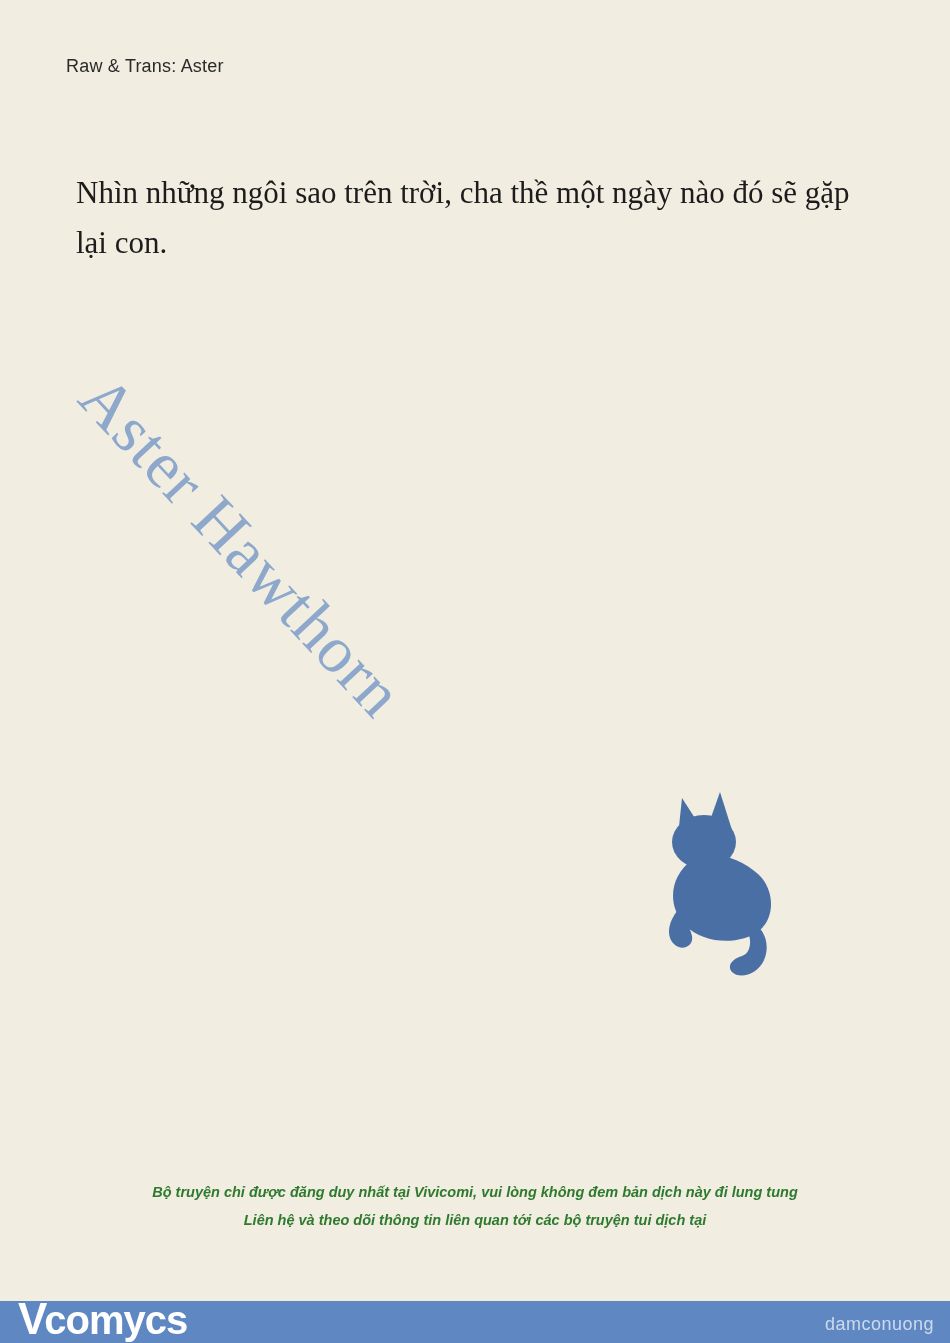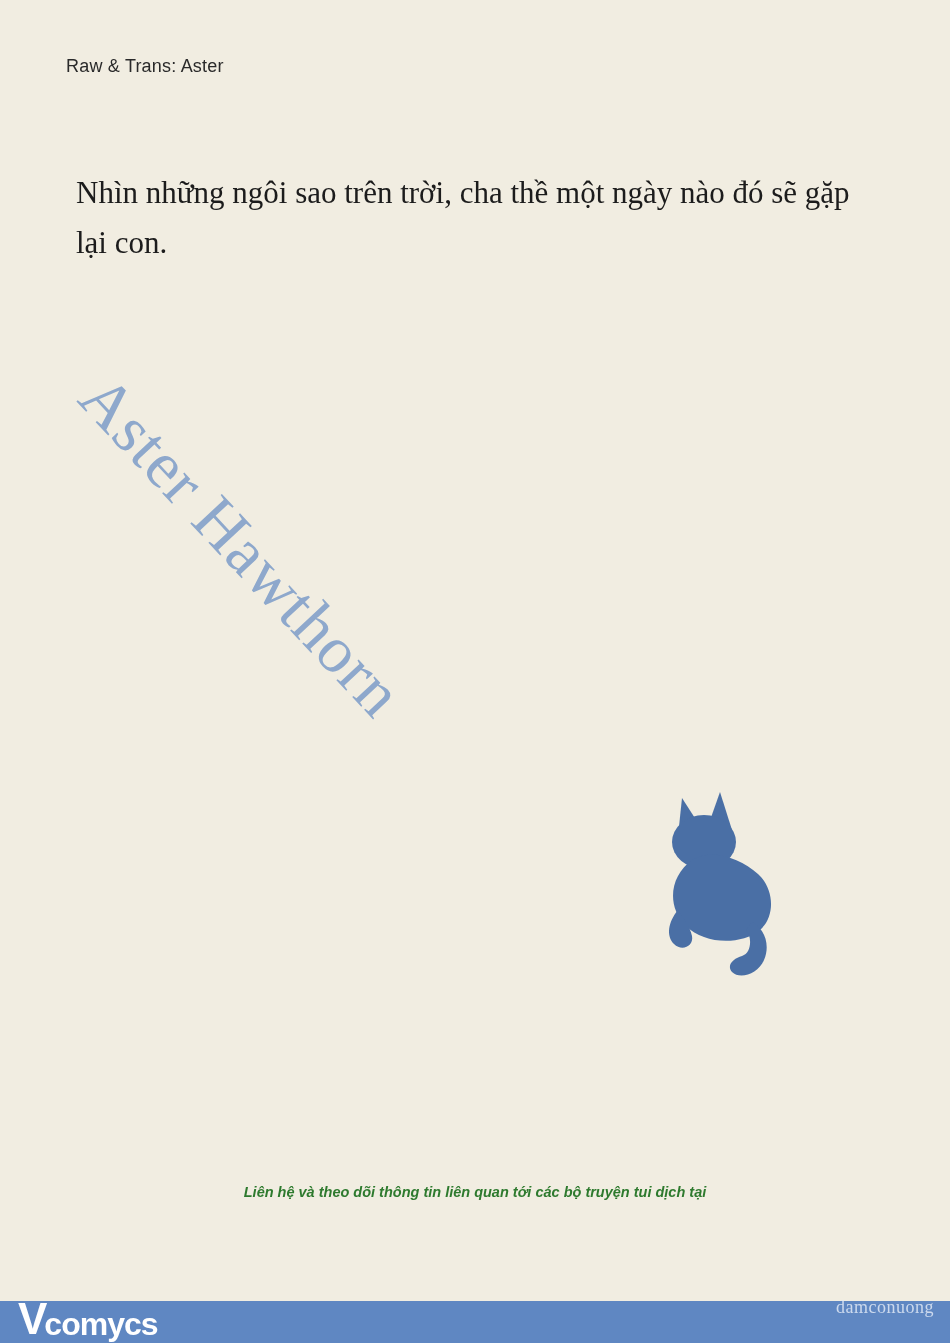--- a/index.html
+++ b/index.html
@@ -119,40 +119,40 @@
   .brand-v {
     font-family: "Liberation Sans", sans-serif;
     font-size: 44px;
     font-weight: bold;
     color: #ffffff;
     line-height: 0.9;
     letter-spacing: -1px;
   }
   .brand-rest {
     font-family: "Liberation Sans", sans-serif;
-    font-size: 32px;
+    font-size: 40px;
     font-weight: bold;
     color: #ffffff;
     line-height: 0.95;
     letter-spacing: -1px;
     margin-left: -2px;
   }
   .brand-underline {
     position: absolute;
     left: 20px;
     bottom: 0px;
     width: 125px;
     height: 4px;
     background: #ffffff;
   }
   .watermark-right {
     position: absolute;
     right: 16px;
-    bottom: 25px;
-    font-family: Liberation Serif, serif;
+    bottom: 8px;
+    font-family: Liberation Sans, sans-serif;
     font-size: 18px;
     color: #dfe8f5;
     opacity: 0.85;
     letter-spacing: 0.5px;
     z-index: 12;
   }
 </style>
 </head>
 <body>
 
@@ -173,20 +173,21 @@
       <path fill="#4a6fa5" d="M34 8 L30 46 L52 36 Z"></path>
       <path fill="#4a6fa5" d="M72 2 L60 36 L84 40 Z"></path>
       <ellipse fill="#4a6fa5" cx="56" cy="52" rx="32" ry="27"></ellipse>
       <path fill="#4a6fa5" d="M44 70 C22 86 18 116 38 136 C56 154 92 156 112 140 C128 126 126 98 110 84 C92 68 64 58 44 70 Z"></path>
       <path fill="#4a6fa5" d="M104 132 C118 140 122 156 116 170 C110 184 92 190 84 182 C78 175 86 168 94 166 C104 163 104 146 98 140 Z"></path>
       <path fill="#4a6fa5" d="M30 120 C20 132 18 146 26 154 C34 162 46 156 44 146 C42 136 36 130 30 120 Z"></path>
     </svg>
   </div>
 
   <div class="footer-note">
+    <div>Bộ truyện chỉ được đăng duy nhất tại Vivicomi, vui lòng không đem bản dịch này đi lung tung</div>
     <div>Liên hệ và theo dõi thông tin liên quan tới các bộ truyện tui dịch tại</div>
   </div>
 
   <div class="bottom-bar"></div>
 
   <div class="brand">
     <span class="brand-v">V</span>
     <span class="brand-rest">comycs</span>
   </div>
   <div class="brand-underline"></div>

